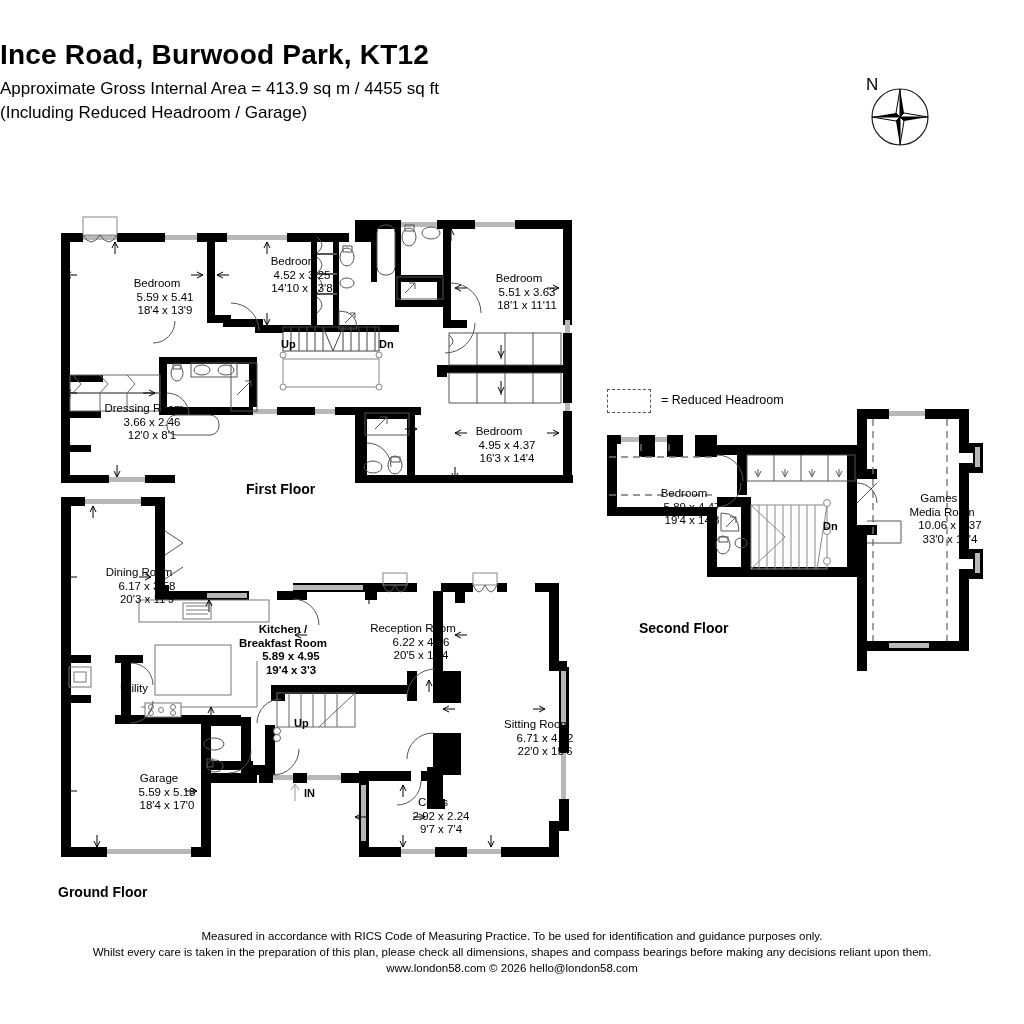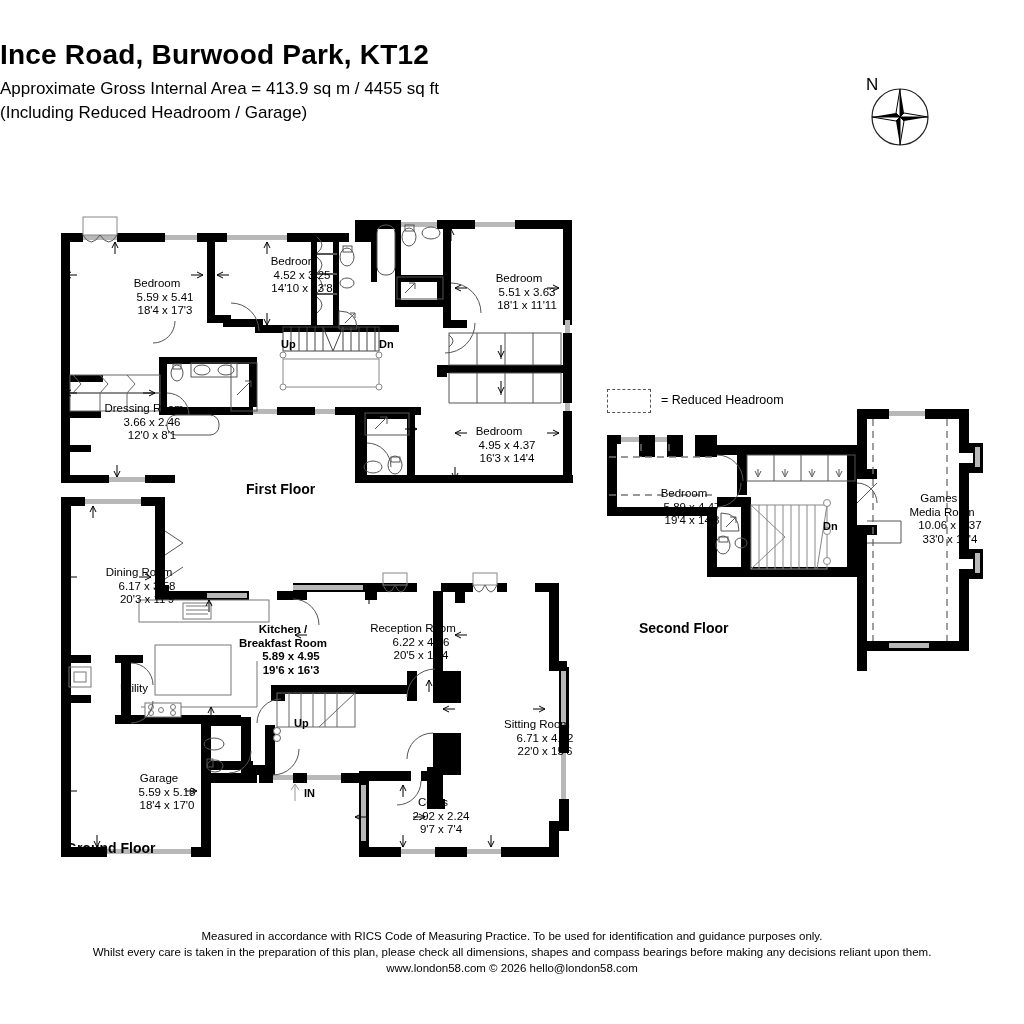--- a/index.html
+++ b/index.html
@@ -14,21 +14,21 @@
   #header{left:0;top:38px;width:1024px;text-align:left;}
   #plan-title{font-size:28px;font-weight:bold;letter-spacing:.2px;line-height:34px;}
   #plan-area{font-size:17px;line-height:24px;margin-top:5px;}
   #plan-sub{font-size:17px;line-height:24px;}
   
   #compass{left:862px;top:80px;width:70px;height:70px;}
   #compass .n-letter{position:absolute;left:4px;top:-4px;font-size:17px;line-height:17px;}
   
   .floor-caption{font-size:14px;font-weight:bold;}
   #cap-first{left:246px;top:481px;}
-  #cap-ground{left:58px;top:840px;margin-left:8px;}
+  #cap-ground{left:58px;top:884px;}
   #cap-second{left:639px;top:620px;}
   
   #legend{left:607px;top:389px;height:26px;}
   #legend .lg-box{position:absolute;left:0;top:0;width:44px;height:24px;
       border:1.5px dashed #555;box-sizing:border-box;}
   #legend .lg-text{position:absolute;left:54px;top:4px;font-size:12.5px;white-space:nowrap;}
   
   .room-label{text-align:center;font-size:11.5px;line-height:13.5px;white-space:nowrap;padding-left:24px;}
   .room-label .nm{display:block;}
   .room-label .dm{display:block;margin-left:16px;}
@@ -248,21 +248,21 @@
       <path d="M362 214 l-12 0 M356 211 l6 3 l-6 3"></path>
       <path d="M446 130 l0 14 M443 136 l3 6 l3 -6"></path>
       <path d="M446 166 l0 14 M443 172 l3 6 l3 -6"></path>
     </g>
   </g>
 </svg>
 
 <div class="abs room-label" style="left:78px;top:277px;width:110px;">
   <span class="nm">Bedroom</span>
   <span class="dm">5.59 x 5.41</span>
-  <span class="dm">18'4 x 17'3</span>
+  <span class="dm">18'4 x 13'9</span>
 </div>
 <div class="abs room-label" style="left:215px;top:255px;width:110px;">
   <span class="nm">Bedroom</span>
   <span class="dm">4.52 x 3.25</span>
   <span class="dm">14'10 x 13'8</span>
 </div>
 <div class="abs room-label" style="left:440px;top:272px;width:110px;">
   <span class="nm">Bedroom</span>
   <span class="dm">5.51 x 3.63</span>
   <span class="dm">18'1 x 11'11</span>
@@ -462,21 +462,21 @@
 
 <div class="abs room-label" style="left:60px;top:566px;width:110px;">
   <span class="nm">Dining Room</span>
   <span class="dm">6.17 x 3.58</span>
   <span class="dm">20'3 x 11'9</span>
 </div>
 <div class="abs room-label" style="left:204px;top:623px;width:110px;font-weight:bold;">
   <span class="nm">Kitchen /</span>
   <span class="nm">Breakfast Room</span>
   <span class="dm">5.89 x 4.95</span>
-  <span class="dm">19'6 x 16'3</span>
+  <span class="dm">19'4 x 3'3</span>
 </div>
 <div class="abs room-label" style="left:330px;top:622px;width:118px;">
   <span class="nm">Reception Room</span>
   <span class="dm">6.22 x 4.06</span>
   <span class="dm">20'5 x 13'4</span>
 </div>
 <div class="abs room-label" style="left:458px;top:718px;width:110px;">
   <span class="nm">Sitting Room</span>
   <span class="dm">6.71 x 4.72</span>
   <span class="dm">22'0 x 15'6</span>

